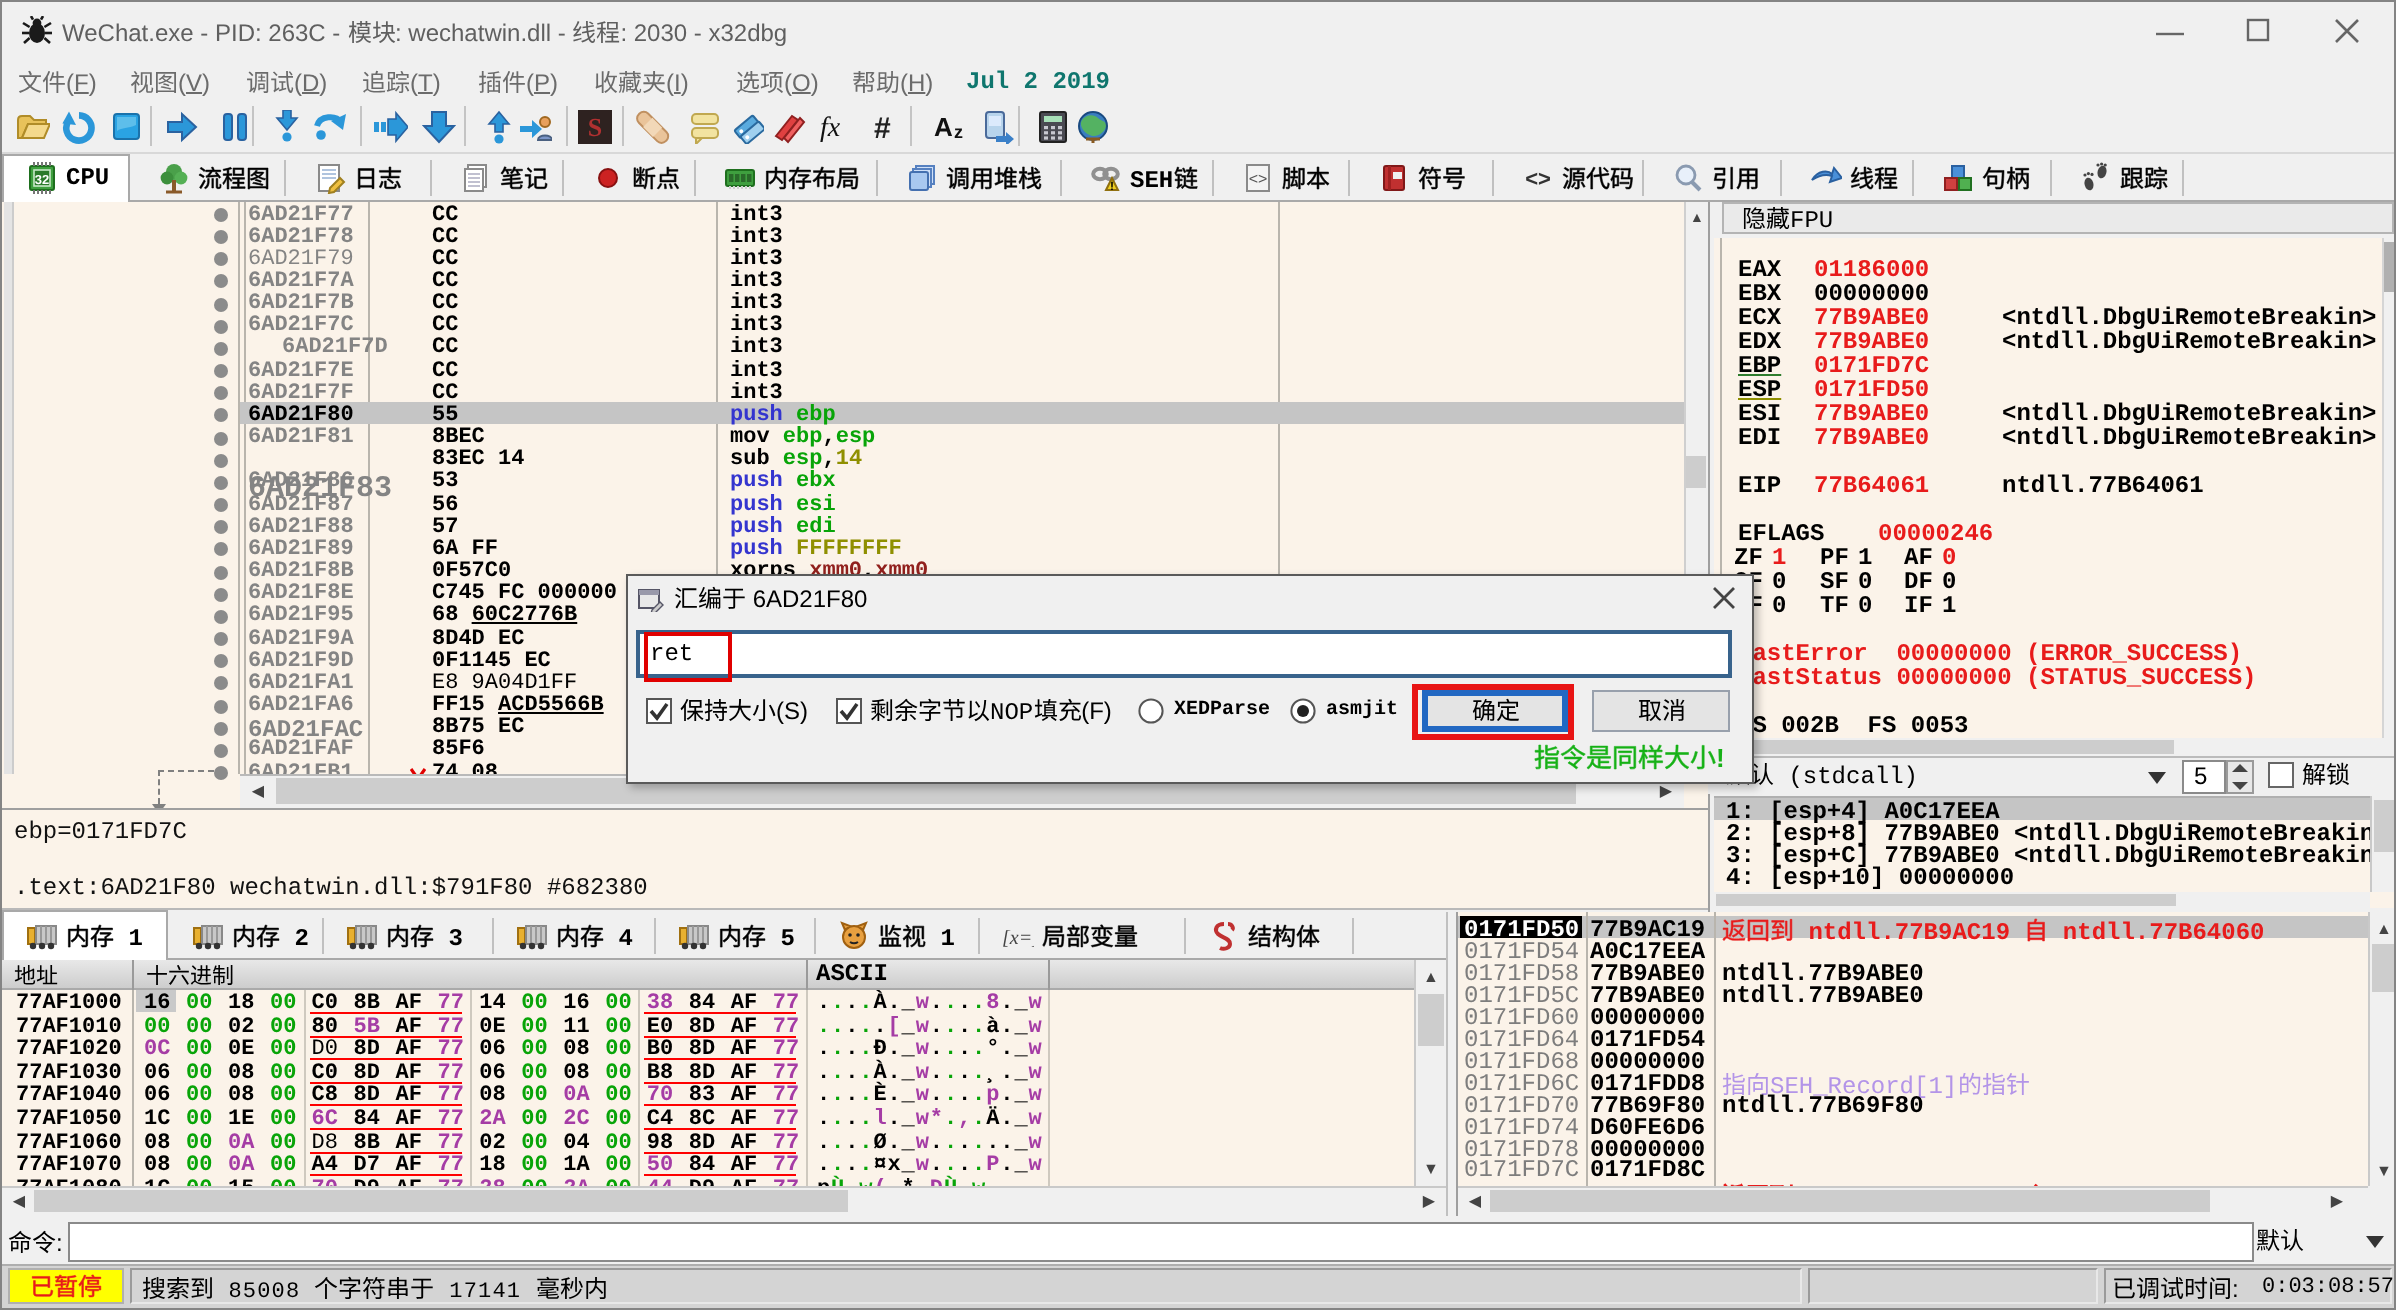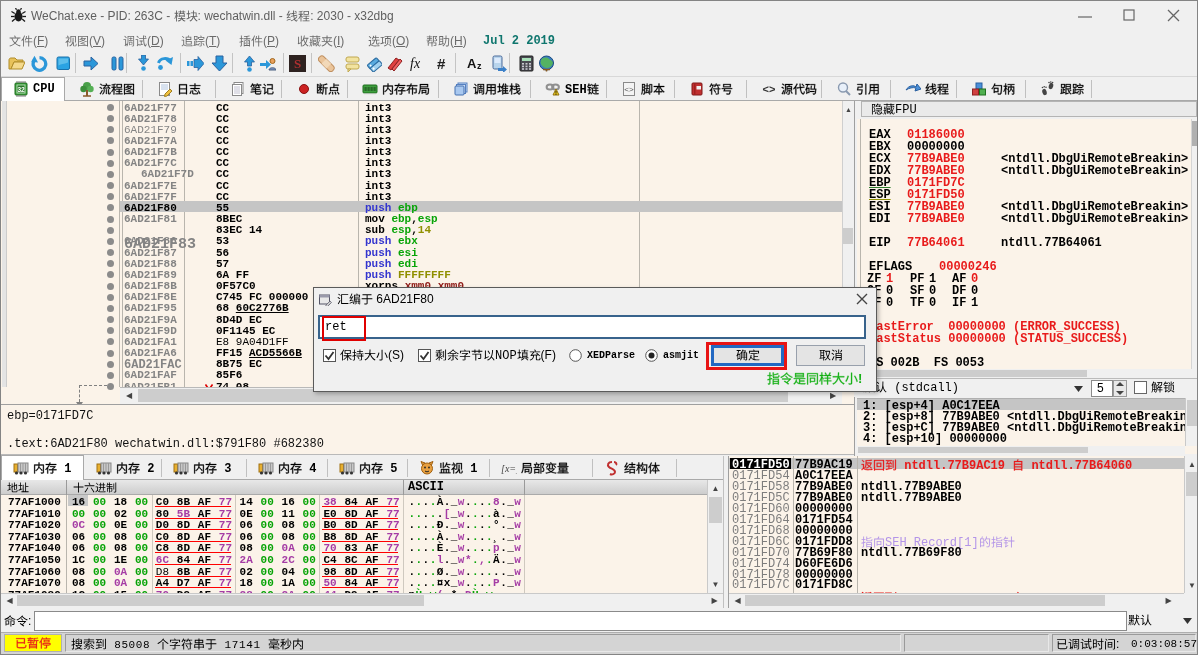--- a/index.html
+++ b/index.html
@@ -979,21 +979,21 @@
     <span class="abs mono blk" style="left:492.1px;top:12.6px;font-size:11px;font-weight:bold">à</span>
     <span class="abs mono blk" style="left:499.15px;top:12.6px;font-size:11px;font-weight:bold">.</span>
     <span class="abs mono blk" style="left:506.2px;top:12.6px;font-size:11px;font-weight:bold">_</span>
     <span class="abs mono pur" style="left:513.25px;top:12.6px;font-size:11px;font-weight:bold">w</span>
     <div class="abs mono" style="left:7px;top:24.2px;font-size:11px;color:#000;font-weight:bold">77AF1020</div>
     <div class="abs mono pur" style="left:71px;top:24.2px;font-size:11px;font-weight:bold">0C</div>
     <div class="abs mono grn" style="left:92px;top:24.2px;font-size:11px;font-weight:bold">00</div>
     <div class="abs mono blk" style="left:113px;top:24.2px;font-size:11px;font-weight:bold">0E</div>
     <div class="abs mono grn" style="left:134px;top:24.2px;font-size:11px;font-weight:bold">00</div>
     <div class="abs" style="left:153.8px;top:34.2px;width:76px;height:1px;background:#f00"></div>
-    <div class="abs mono blk" style="left:154.8px;top:24.2px;font-size:11px;font-weight:bold">D0</div>
+    <div class="abs mono blk" style="left:154.8px;top:24.2px;font-size:11px;font-weight:normal">D0</div>
     <div class="abs mono blk" style="left:175.8px;top:24.2px;font-size:11px;font-weight:bold">8D</div>
     <div class="abs mono blk" style="left:196.8px;top:24.2px;font-size:11px;font-weight:bold">AF</div>
     <div class="abs mono pur" style="left:217.8px;top:24.2px;font-size:11px;font-weight:bold">77</div>
     <div class="abs mono blk" style="left:238.6px;top:24.2px;font-size:11px;font-weight:bold">06</div>
     <div class="abs mono grn" style="left:259.6px;top:24.2px;font-size:11px;font-weight:bold">00</div>
     <div class="abs mono blk" style="left:280.6px;top:24.2px;font-size:11px;font-weight:bold">08</div>
     <div class="abs mono grn" style="left:301.6px;top:24.2px;font-size:11px;font-weight:bold">00</div>
     <div class="abs" style="left:321.4px;top:34.2px;width:76px;height:1px;background:#f00"></div>
     <div class="abs mono blk" style="left:322.4px;top:24.2px;font-size:11px;font-weight:bold">B0</div>
     <div class="abs mono blk" style="left:343.4px;top:24.2px;font-size:11px;font-weight:bold">8D</div>

